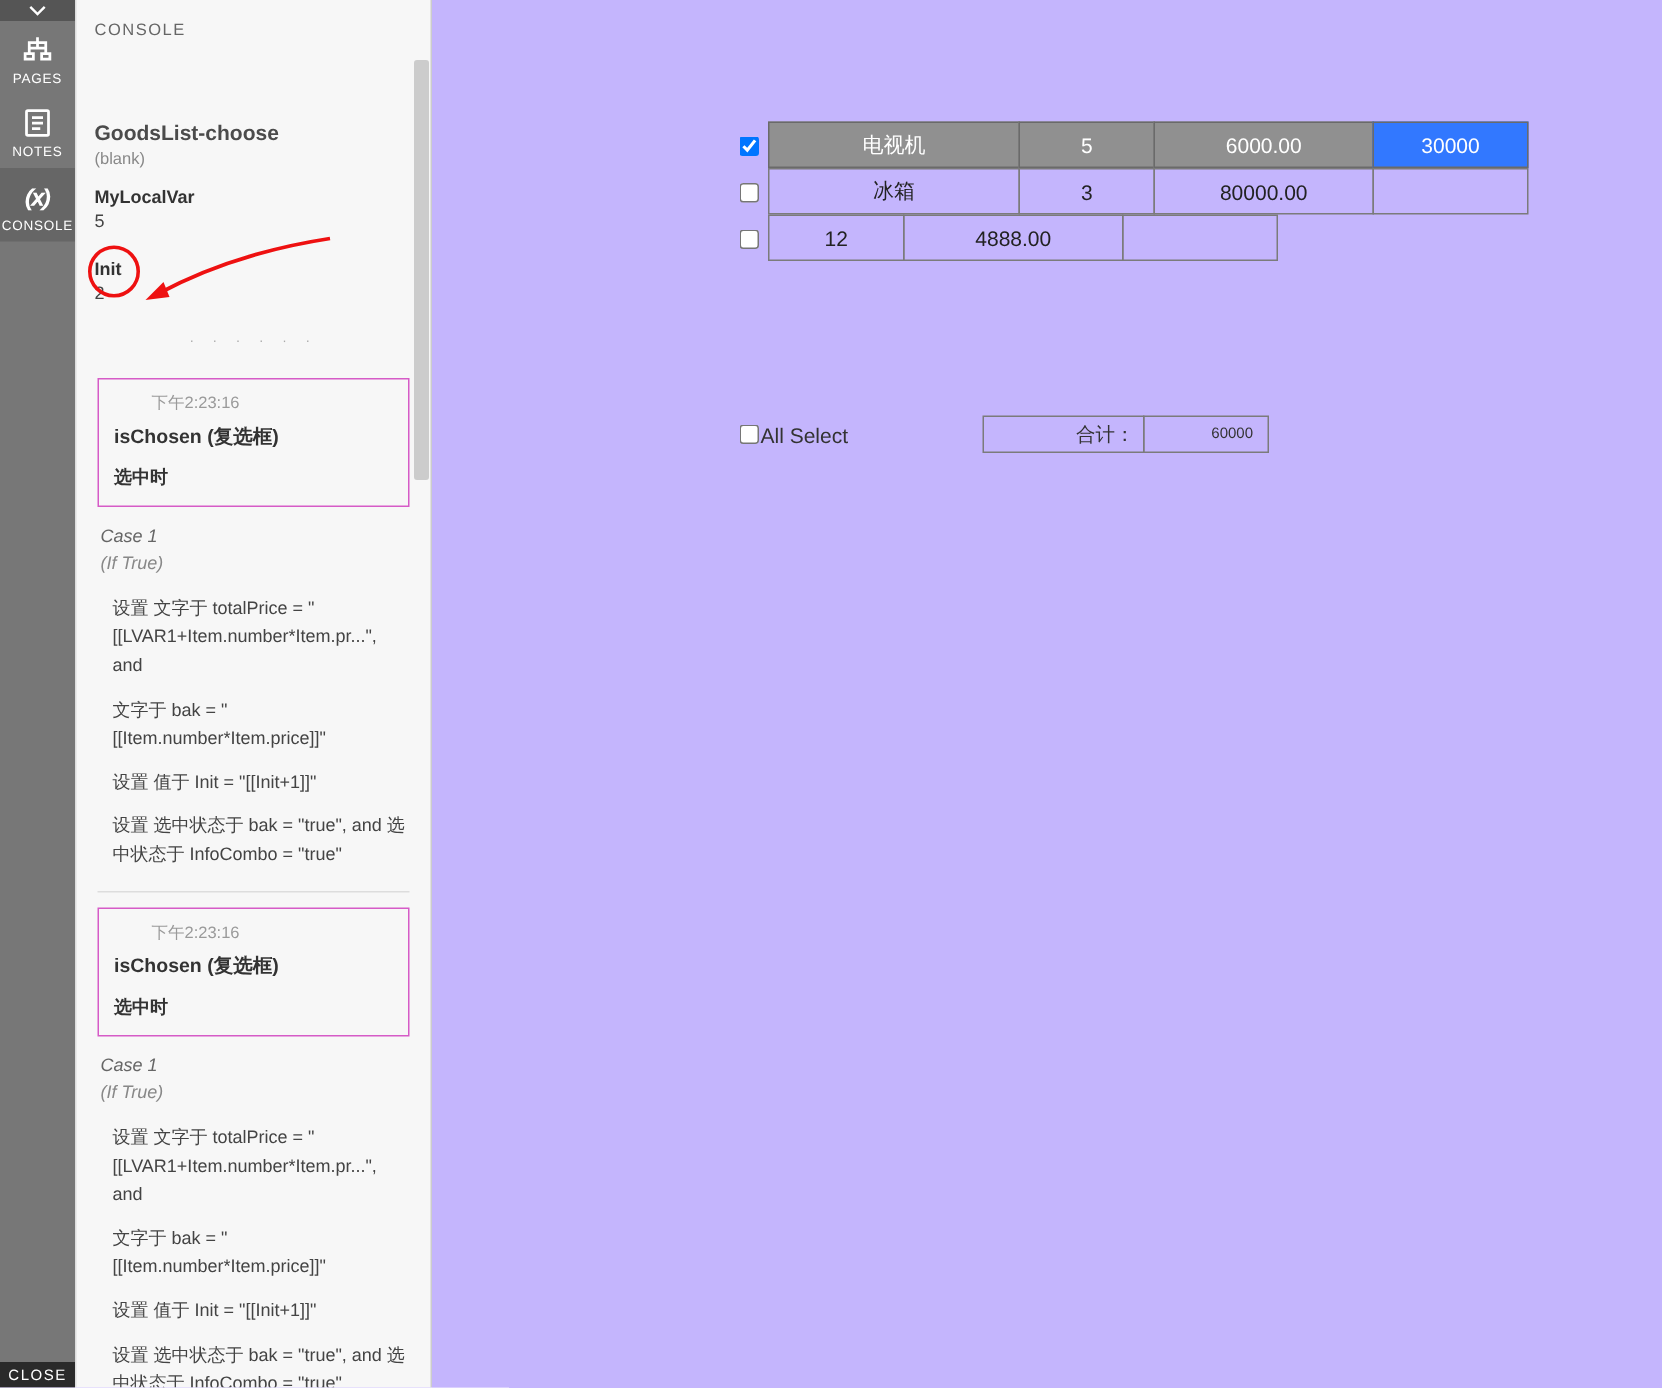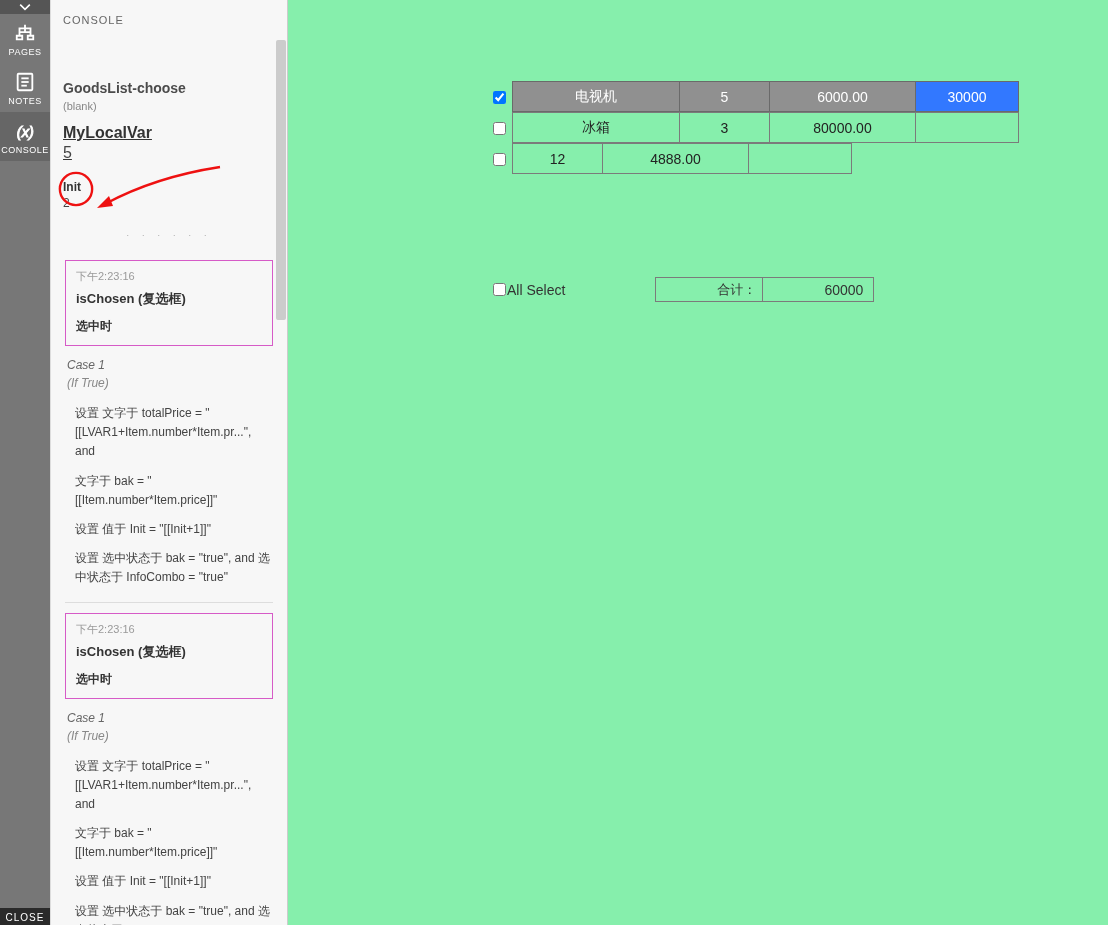--- a/index.html
+++ b/index.html
@@ -83,23 +83,22 @@
   margin-top: 44px;
 }
 .blank-text {
   color: #888;
   font-size: 11px;
   padding: 0 12px;
   margin-top: -6px;
 }
 .var-block {
   padding: 12px 12px 0;
-  font-size: 16px;
+  font-size: 12px;
   color: #333;
-  text-decoration: underline;
 }
 .var-name { font-weight: bold; color: #333; margin-bottom: 2px; }
 .var-val { color: #444; }
 
 .init-wrap {
   position: relative;
   padding: 18px 12px 0;
 }
 .init-circle {
   position: absolute;
@@ -133,21 +132,21 @@
   color: #555;
 }
 .clear-trace span { cursor: pointer; }
 
 .trace-block { padding: 0 14px 0px; }
 .trace-head {
   border: 1px solid #d65bc7;
   padding: 8px 10px 10px;
   margin: 10px 0 6px;
 }
-.trace-time { color: #9a9a9a; font-size: 11px; margin-bottom: 6px; }
+.trace-time { color: #9a9a9a; font-size: 11px; margin-bottom: 6px; margin-left: 25px; }
 .trace-title { font-weight: bold; color: #333; font-size: 13px; margin-bottom: 10px; }
 .trace-event { font-weight: bold; color: #333; font-size: 12px; }
 
 .case-line { font-style: italic; color: #666; padding: 6px 2px 2px; }
 .cond-line { font-style: italic; color: #888; padding: 2px 2px 10px; }
 .actions div { color: #444; font-size: 12px; line-height: 1.6; margin: 4px 0 10px 10px; }
 .divider-thin { border-top: 1px solid #ddd; margin: 14px 0 0; }
 
 .scrollbar-fake {
   position: absolute;
@@ -156,21 +155,21 @@
   width: 10px;
   height: 280px;
   background: #ccc;
   border-radius: 2px;
 }
 
 
 .main {
   flex: 1;
   position: relative;
-  background: #86efac;
+  background: #c4b5fd;
 }
 .goods-table {
   position: absolute;
   left: 197px;
   top: 82px;
 }
 .gt-row { display: flex; height: 31px; }
 .gt-chk {
   width: 28px;
   display: flex;
@@ -218,29 +217,29 @@
   width: 108px;
   height: 25px;
   border: 1px solid #7b7b7b;
   display: flex;
   align-items: center;
   justify-content: flex-end;
   padding-right: 6px;
   font-size: 13px;
 }
 .total-val-cell {
-  width: 112px;
+  width: 84px;
   height: 25px;
   border: 1px solid #7b7b7b;
   margin-left: -1px;
   display: flex;
   align-items: center;
   justify-content: flex-end;
   padding-right: 10px;
-  font-size: 14px;
+  font-size: 10px;
 }
 
 
 svg text { user-select: none; }
 </style>
 </head>
 <body>
 
 <div class="app">
 

